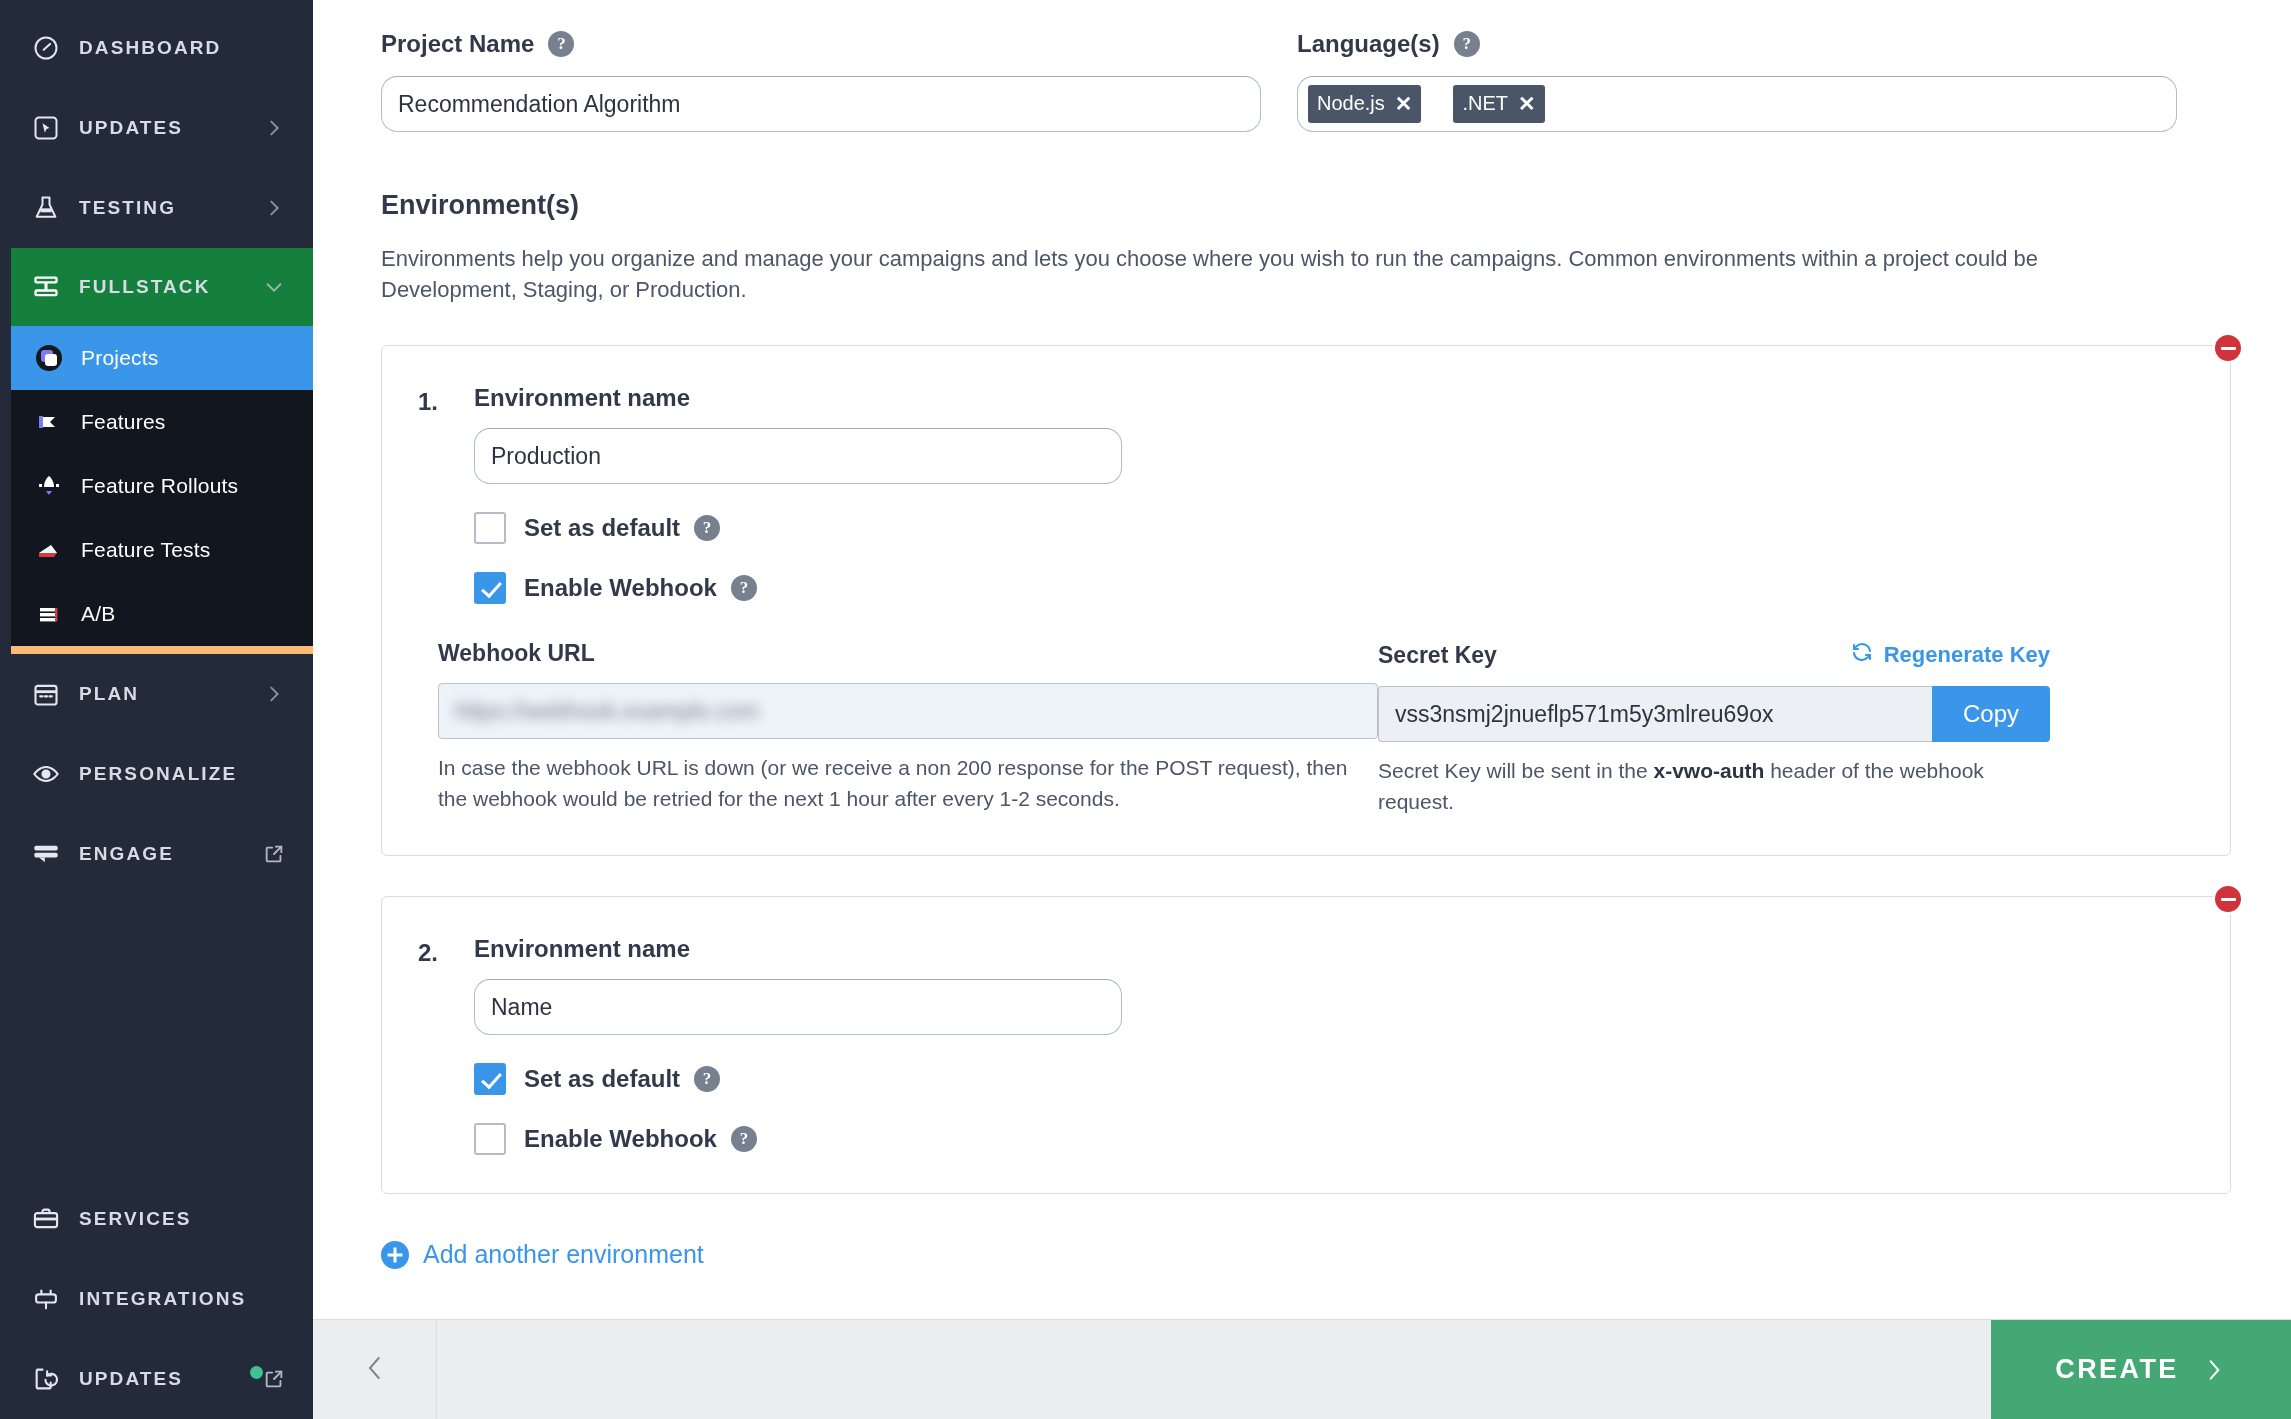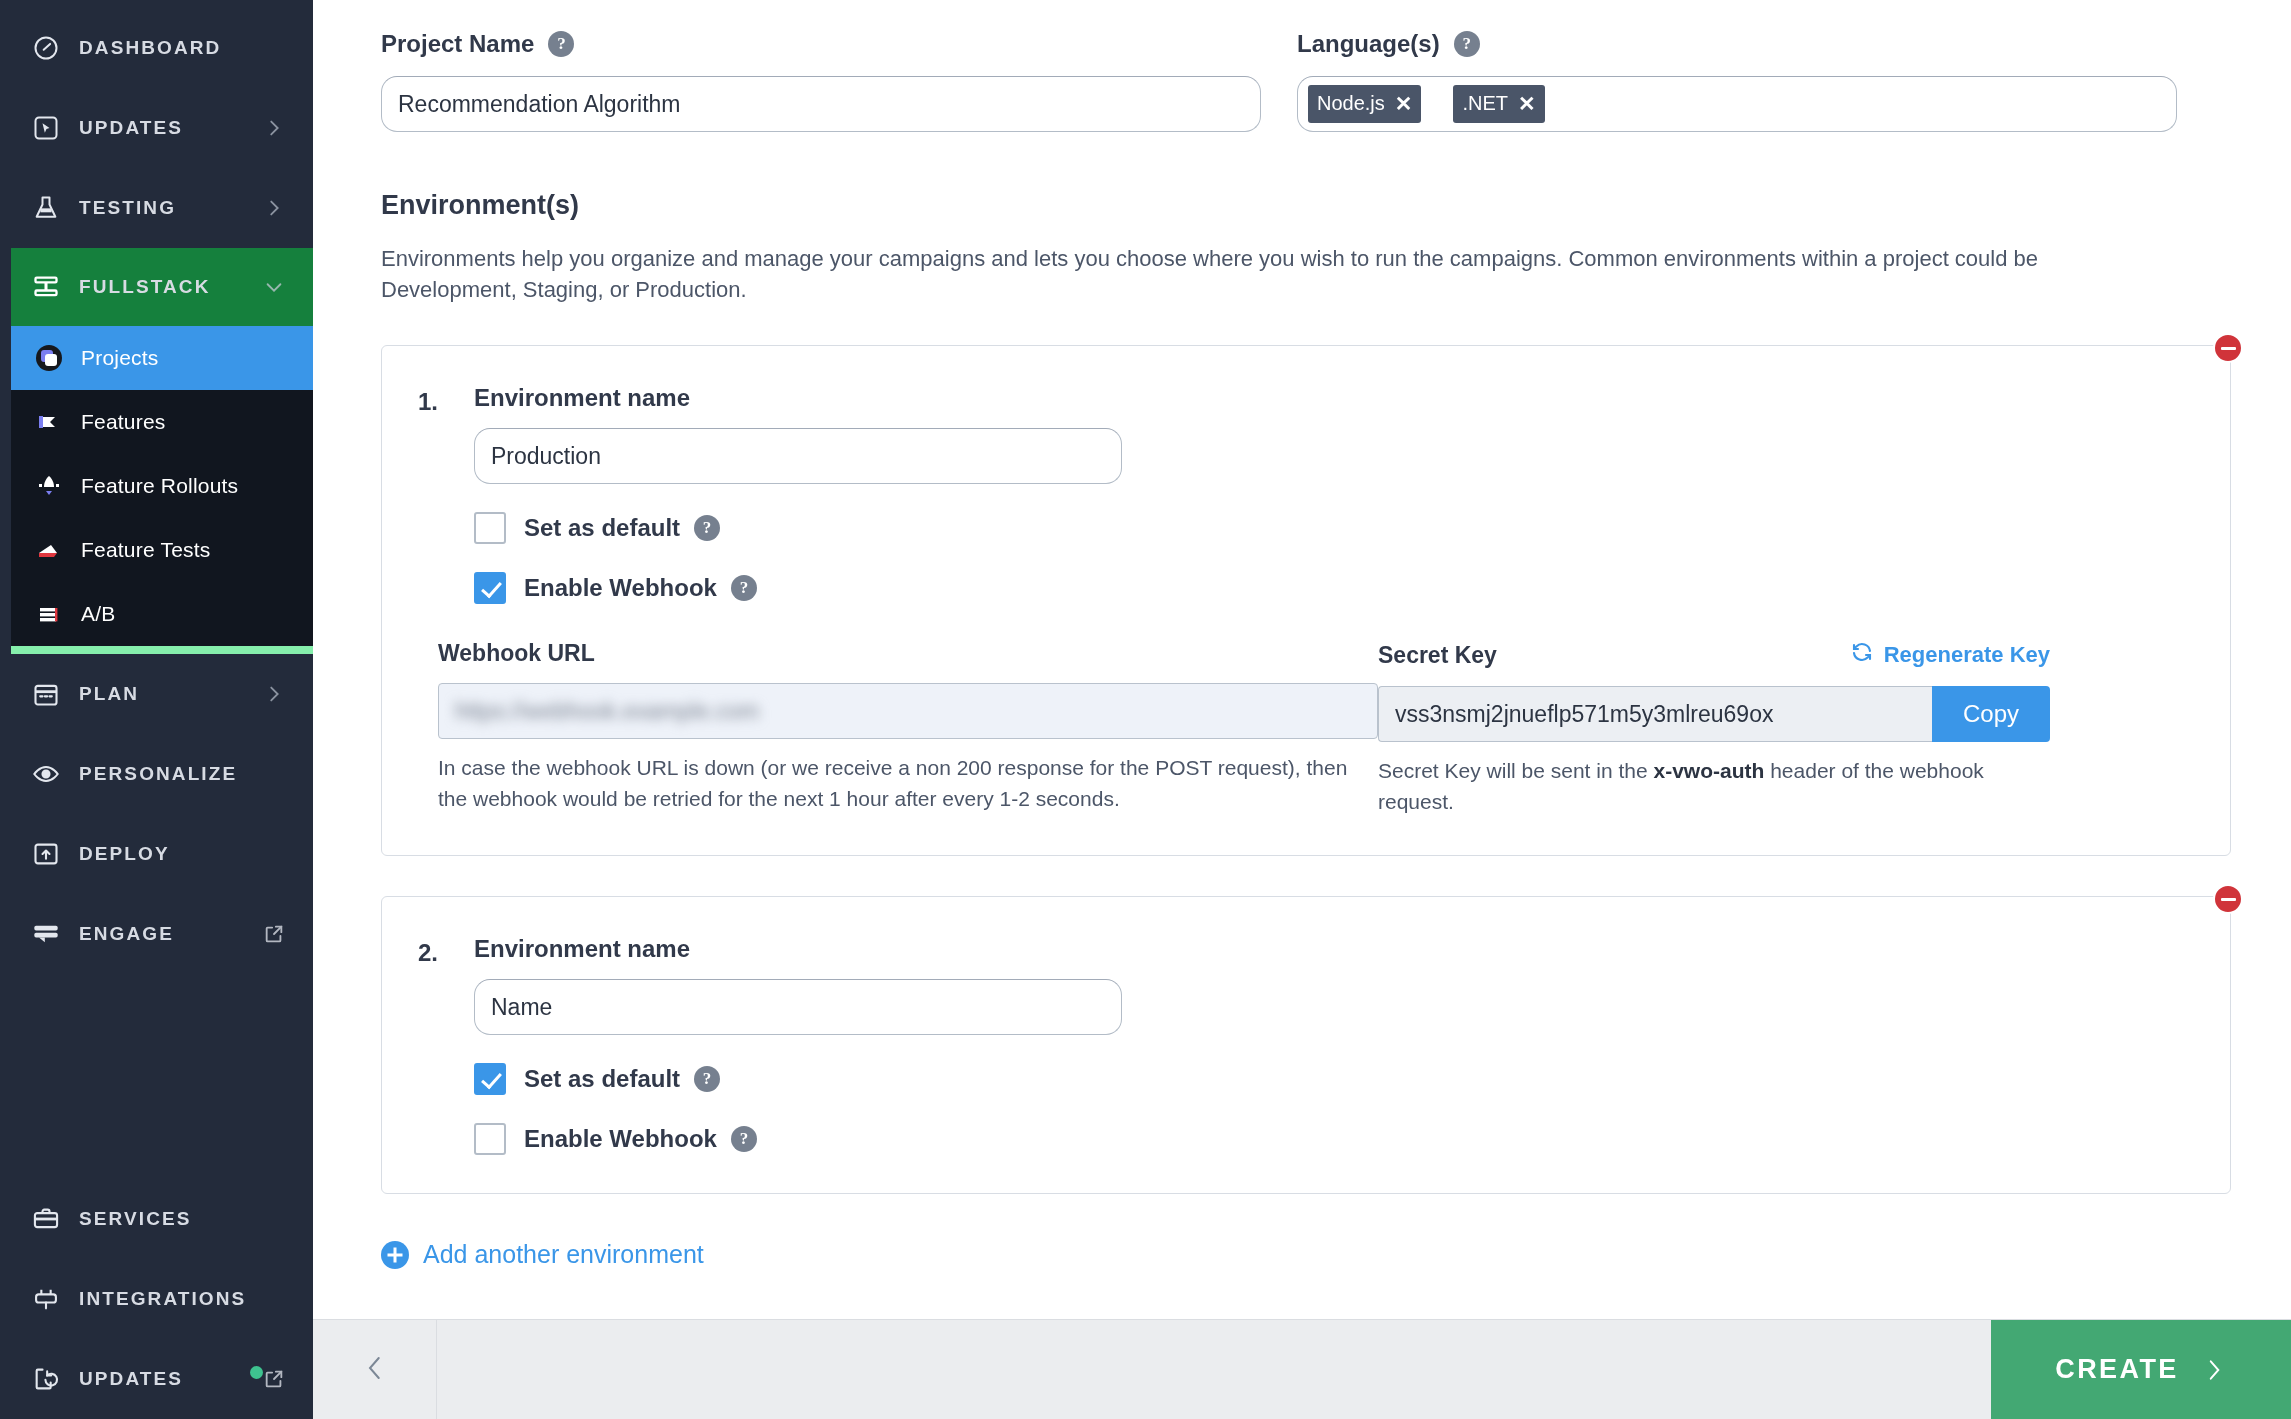--- a/index.html
+++ b/index.html
@@ -63,21 +63,21 @@
     letter-spacing: .2px;
     background: #11161f;
     cursor: pointer;
   }
   .sub-item.active { background: #3a96e8; }
   .sub-item .ico {
     width: 32px; height: 32px; flex: 0 0 32px;
     display: flex; align-items: center; justify-content: center;
     margin-right: 16px;
   }
-  .subgroup { background: #86efac; padding-bottom: 8px; }
+  .subgroup { background: #fdba74; padding-bottom: 8px; }
   .nav-spacer { flex: 1 1 auto; background:#232b3b; }
   .dot-badge {
     width: 13px; height: 13px; border-radius: 50%;
     background: #3ec28f; margin-left: 12px; margin-bottom: 14px;
     flex: 0 0 13px;
   }
 
   
   .main {
     flex: 1 1 auto;
@@ -496,29 +496,20 @@
       <div class="nav-item">
         <span class="ico">
           <svg width="28" height="28" viewBox="0 0 24 24" fill="none" stroke="#e3e7ee" stroke-width="1.8">
             <path d="M2 12s4-6 10-6 10 6 10 6-4 6-10 6S2 12 2 12z"></path>
               <circle cx="12" cy="12" r="3" fill="#e3e7ee"></circle>
           </svg>
         </span>
         <span class="lbl">PERSONALIZE</span>
       </div>
 
-      <div class="nav-item">
-        <span class="ico">
-          <svg width="28" height="28" viewBox="0 0 24 24" fill="none" stroke="#e3e7ee" stroke-width="1.8">
-            <rect x="3" y="4" width="18" height="16" rx="2"></rect>
-            <path d="M12 16V9M9 12l3-3 3 3" stroke-linecap="round" stroke-linejoin="round"></path>
-          </svg>
-        </span>
-        <span class="lbl">DEPLOY</span>
-      </div>
 
       <div class="nav-item">
         <span class="ico">
           <svg width="28" height="28" viewBox="0 0 24 24" fill="#e3e7ee">
             <rect x="2" y="5" width="20" height="4" rx="1.5"></rect>
             <rect x="2" y="11" width="20" height="4" rx="1.5"></rect>
             <path d="M6 15h5v4z"></path>
           </svg>
         </span>
         <span class="lbl">ENGAGE</span>

